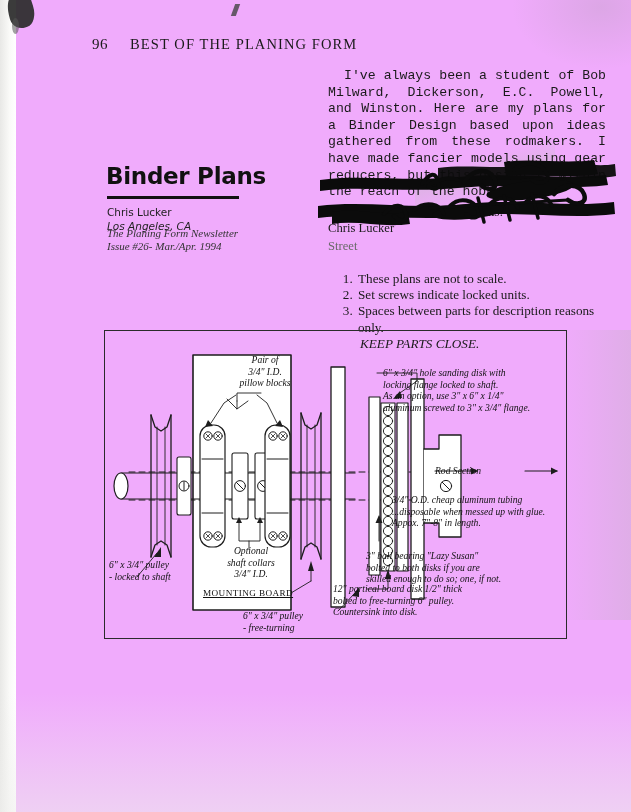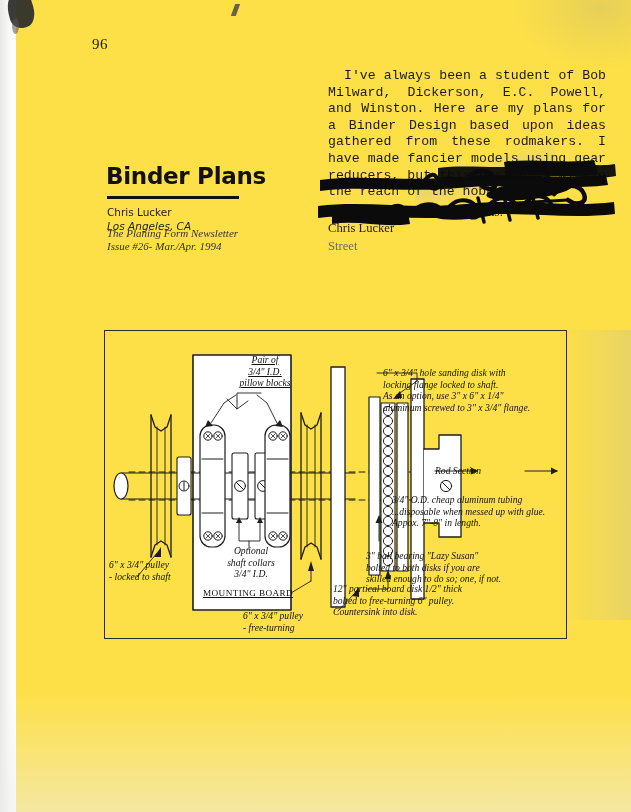--- a/index.html
+++ b/index.html
@@ -4,21 +4,21 @@
 <style>
   html, body {
     margin: 0;
     padding: 0;
     background: #ffffff;
   }
   #page {
     position: relative;
     width: 631px;
     height: 812px;
-    background: #fde047;
+    background: #f0abfc;
     overflow: hidden;
     font-family: "Liberation Serif", serif;
     color: #1a1a1a;
   }
   
   .scan-edge-left {
     position: absolute;
     left: 0; top: 0;
     width: 16px; height: 812px;
     background: linear-gradient(to right, #e8e8e6 0%, #fafaf8 60%, #ffffff 100%);
@@ -199,20 +199,21 @@
   <div class="scan-edge-left"></div>
   <div class="scan-blob-tl"></div>
   <div class="scan-blob-tl2"></div>
   <div class="scan-tick"></div>
   <div class="scan-smudge-tr"></div>
   <div class="scan-smudge-r"></div>
   <div class="scan-crease"></div>
 
   <div class="runhead">
     <span class="folio">96</span>
+    <span class="title">BEST OF THE PLANING FORM</span>
   </div>
 
   <div class="article-title">Binder Plans</div>
   <div class="title-rule"></div>
   <div class="byline">
     <div>Chris Lucker</div>
     <div class="loc">Los Angeles, CA</div>
   </div>
   <div class="cite">
     <div>The Planing Form Newsletter</div>
@@ -226,20 +227,25 @@
       <div class="lead">For information and/or comments:</div>
       <div>Chris Lucker</div>
       <div class="redact-row">
         <span class="under">Street</span>
       </div>
       <div class="redact-row">
         <span class="under"></span>
       </div>
     </div>
 
+    <ol class="notes">
+      <li>These plans are not to scale.</li>
+      <li>Set screws indicate locked units.</li>
+      <li><span>Spaces between parts for description reasons only.</span><span class="keep">KEEP PARTS CLOSE.</span></li>
+    </ol>
   </div>
 
   <svg class="scrawl" style="left:318px; top:160px;" width="300" height="68" viewBox="0 0 300 68">
     <g fill="#0b0b0b">
       <path d="M2,20 C40,14 90,22 140,17 C190,12 240,20 288,15 L290,25 C240,31 190,23 140,28 C90,33 40,25 2,31 Z"></path>
       <path d="M120,8 C150,4 180,10 214,5 C250,0 276,8 297,4 L298,16 C276,21 250,13 214,18 C180,23 150,17 120,21 Z" opacity=".95"></path>
       <path d="M186,2 C214,-2 246,4 276,0 L280,14 C250,19 216,12 188,16 Z"></path>
       <path d="M0,46 C48,40 96,50 148,44 C200,38 248,48 296,42 L297,54 C248,60 200,50 148,56 C96,62 48,52 0,58 Z"></path>
       <path d="M14,52 C40,48 64,56 90,52 L92,64 C64,68 40,60 14,64 Z"></path>
       <ellipse cx="212" cy="30" rx="44" ry="9" transform="rotate(-7 212 30)"></ellipse>
@@ -378,21 +384,21 @@
         <path d="M274,210 L274,186" stroke-width=".9"></path>
         <path d="M270.5,192 L274,184 L277.5,192 Z" fill="#1d1d1d" stroke="none"></path>
 
         <path d="M312,50 L292,64" stroke-width=".9"></path>
         <path d="M295,60 L288,68 L297,67 Z" fill="#1d1d1d" stroke="none"></path>
         <path d="M312,50 L312,42 L272,42" stroke-width=".9"></path>
 
       </g>
     </svg>
 
-    <div class="cap cap-center" style="left:118px; top:23px; width:84px;text-decoration:underline;">Pair of
+    <div class="cap cap-center" style="left:118px; top:23px; width:84px;">Pair of
 3/4" I.D.
 pillow blocks</div>
     <div class="cap" style="left:278px; top:36px;">6" x 3/4" hole sanding disk with
 locking flange locked to shaft.
 As an option, use 3" x 6" x 1/4"
 aluminum screwed to 3" x 3/4" flange.</div>
     <div class="cap" style="left:330px; top:134px;">Rod Section</div>
     <div class="cap" style="left:287px; top:163px;">3/4" O.D. cheap aluminum tubing
 ...disposable when messed up with glue.
 Appox. 7"-8" in length.</div>

